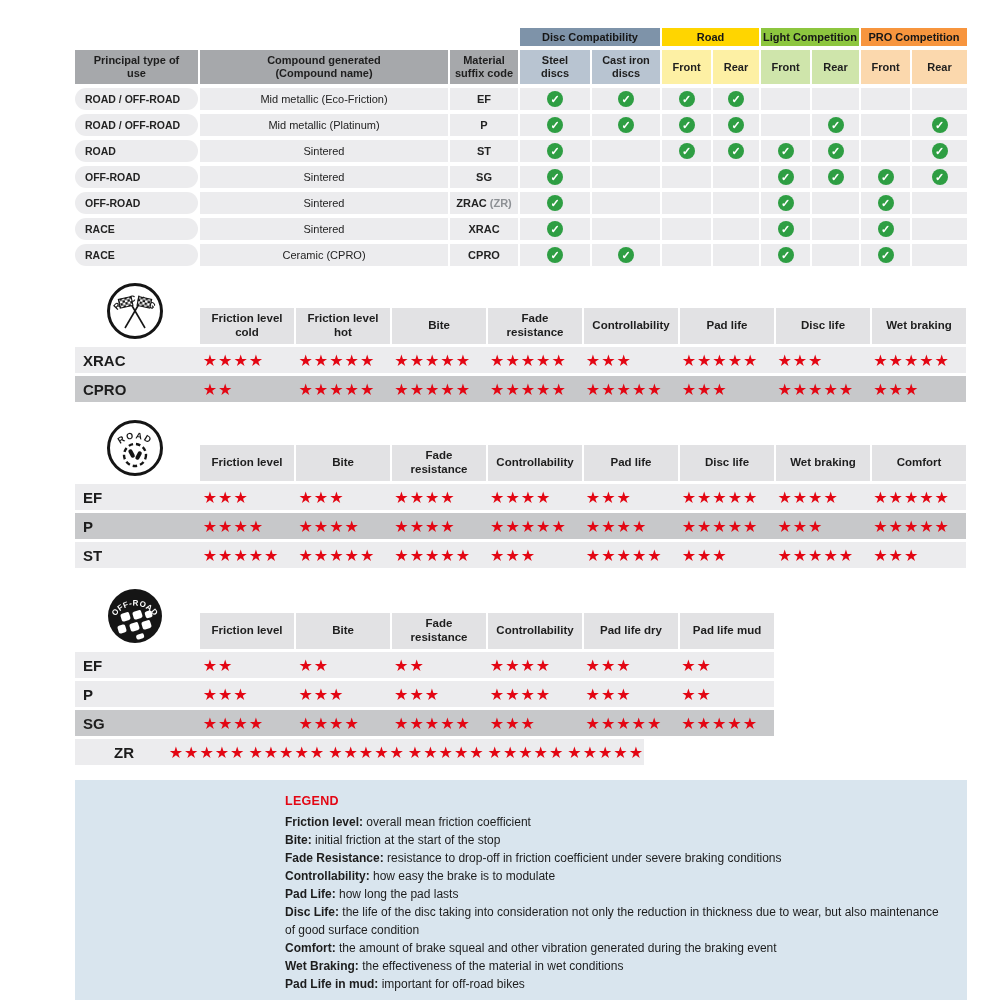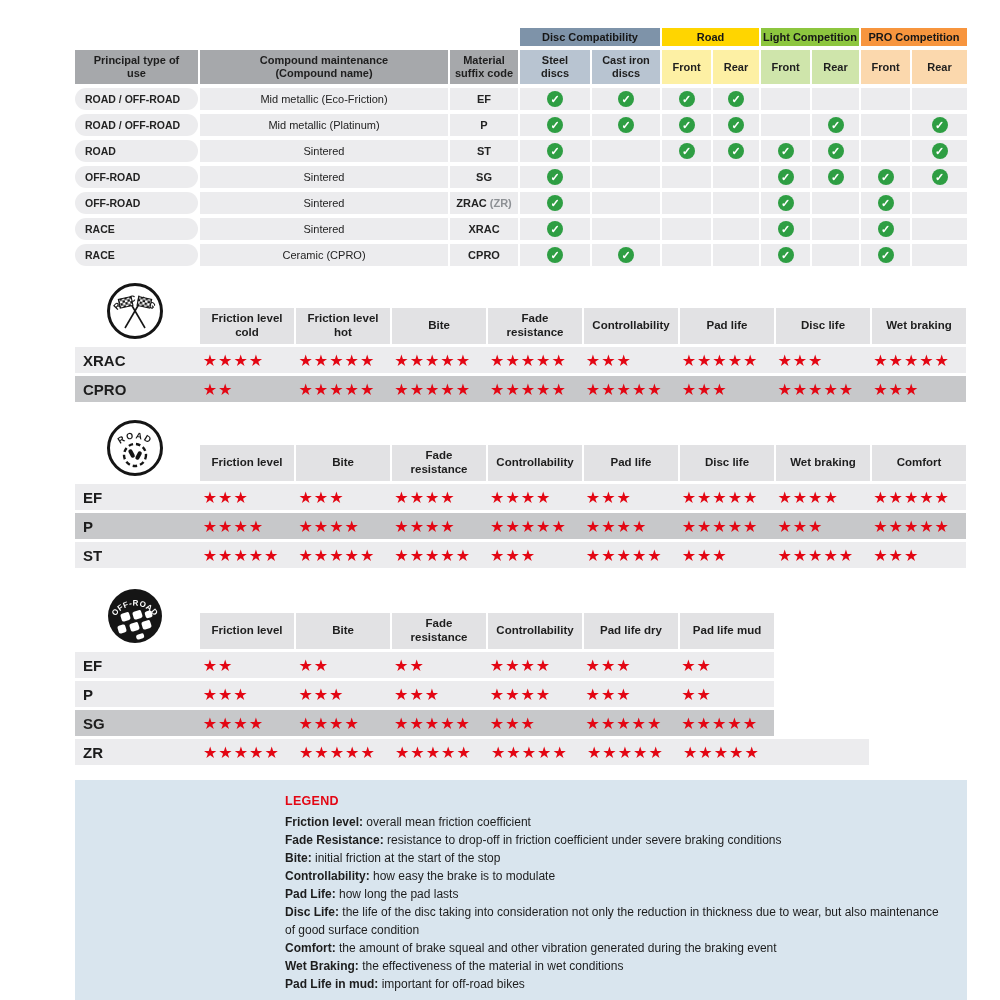--- a/index.html
+++ b/index.html
@@ -58,21 +58,21 @@
         <div class="group-head" style="background: var(--c-group_light);">
           <span>Light Competition</span>
         </div>
         <div class="group-head" style="background: var(--c-group_pro);">
           <span>PRO Competition</span>
         </div>
         <div class="main-head">
           <span style="max-width: 92px; text-align: center;">Principal type of use</span>
         </div>
         <div class="main-head">
-          <span style="max-width: 160px;">Compound maintenance (Compound name)</span>
+          <span style="max-width: 160px;">Compound generated (Compound name)</span>
         </div>
         <div class="main-head">
           <span style="max-width: 64px;">Material suffix code</span>
         </div>
         <div class="main-head" style="background: var(--c-sub_disc);">
           <span style="max-width: 46px;">Steel discs</span>
         </div>
         <div class="main-head" style="background: var(--c-sub_disc); justify-content: center;">
           <span style="max-width: 56px;">Cast iron discs</span>
         </div>
@@ -624,21 +624,21 @@
           <div class="r-stars">
             <span>★★★</span>
           </div>
           <div class="r-stars">
             <span>★★★★★</span>
           </div>
           <div class="r-stars">
             <span>★★★★★</span>
           </div>
         </div>
-        <div class="r-row light" style="width: 794px;">
+        <div class="r-row light" style="width: 569px; padding-left: 31px;">
           <div class="r-label">
             <span>ZR</span>
           </div>
           <div class="r-stars">
             <span>★★★★★</span>
           </div>
           <div class="r-stars">
             <span>★★★★★</span>
           </div>
           <div class="r-stars">
@@ -654,22 +654,22 @@
             <span>★★★★★</span>
           </div>
         </div>
       </div>
   </section>
 
   <section class="legend">
     <div class="legend-title">LEGEND</div>
     <div id="legend-items">
         <div class="legend-item"><b>Friction level:</b> overall mean friction coefficient</div>
+        <div class="legend-item"><b>Bite:</b> initial friction at the start of the stop</div>
         <div class="legend-item"><b>Fade Resistance:</b> resistance to drop-off in friction coefficient under severe braking conditions</div>
-        <div class="legend-item"><b>Bite:</b> initial friction at the start of the stop</div>
         <div class="legend-item"><b>Controllability:</b> how easy the brake is to modulate</div>
         <div class="legend-item"><b>Pad Life:</b> how long the pad lasts</div>
         <div class="legend-item"><b>Disc Life:</b> the life of the disc taking into consideration not only the reduction in thickness due to wear, but also maintenance of good surface condition</div>
         <div class="legend-item"><b>Comfort:</b> the amount of brake squeal and other vibration generated during the braking event</div>
         <div class="legend-item"><b>Wet Braking:</b> the effectiveness of the material in wet conditions</div>
         <div class="legend-item"><b>Pad Life in mud:</b> important for off-road bikes</div>
       </div>
   </section>
 
 </div>

